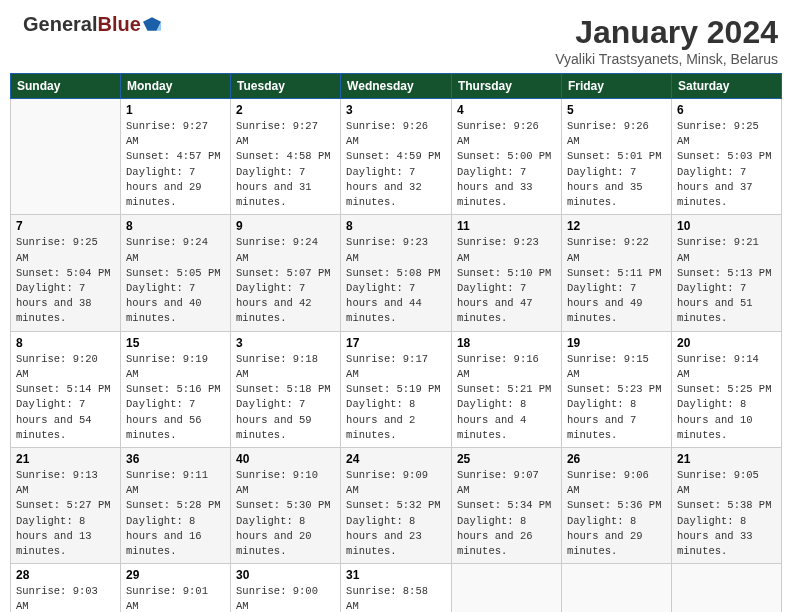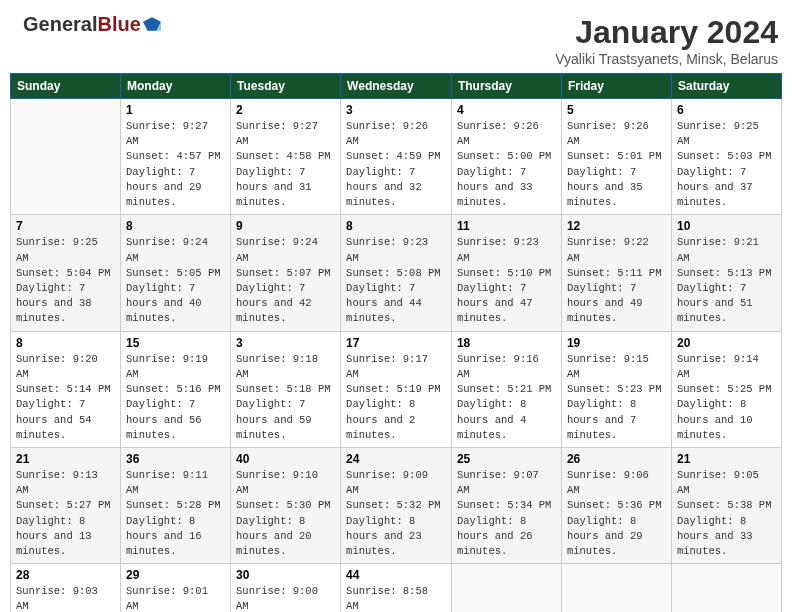--- a/index.html
+++ b/index.html
@@ -248,21 +248,21 @@
         </td>
         <td>
           <span class="day-num">29</span>
           <div class="day-info">Sunrise: 9:01 AM<br>Sunset: 5:42 PM<br>Daylight: 8 hours and 40 minutes.</div>
         </td>
         <td>
           <span class="day-num">30</span>
           <div class="day-info">Sunrise: 9:00 AM<br>Sunset: 5:44 PM<br>Daylight: 8 hours and 43 minutes.</div>
         </td>
         <td>
-          <span class="day-num">44</span>
+          <span class="day-num">31</span>
           <div class="day-info">Sunrise: 8:58 AM<br>Sunset: 5:46 PM<br>Daylight: 8 hours and 47 minutes.</div>
         </td>
         <td class="empty-td"></td>
         <td class="empty-td"></td>
         <td class="empty-td"></td>
       </tr>
     </tbody>
 </table>
 
 </body></html>

